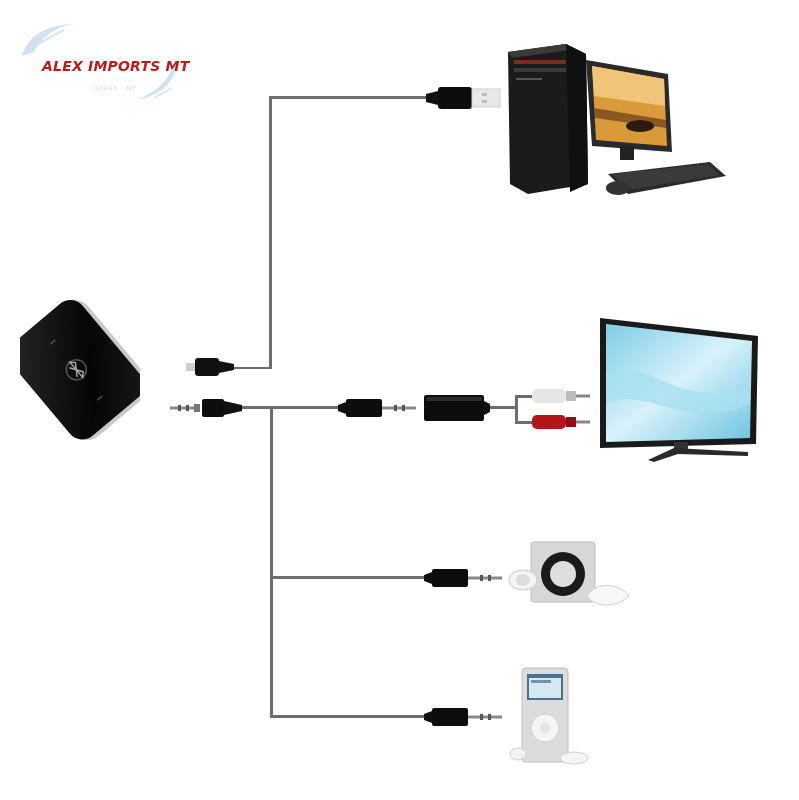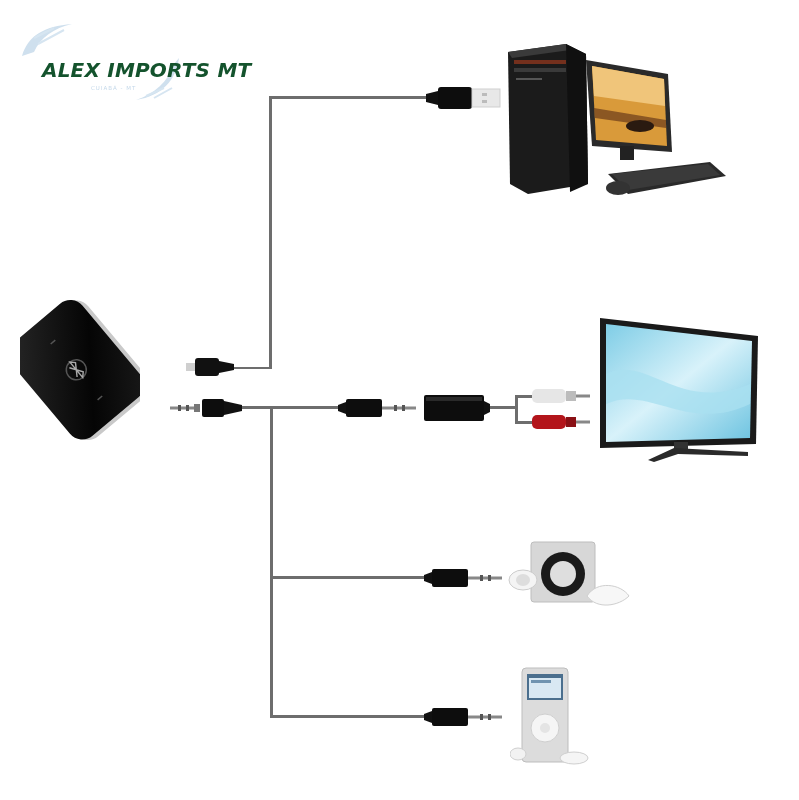--- a/index.html
+++ b/index.html
@@ -1,20 +1,20 @@
 <!DOCTYPE html>
 <html><head>
   <meta charset="utf-8">
   <style>
     html, body { margin: 0; padding: 0; background: #ffffff; }
     body { width: 799px; height: 800px; position: relative; overflow: hidden; font-family: "Liberation Sans", sans-serif; }
     .abs { position: absolute; }
     .wire { position: absolute; background: #6d6d6d; }
     .watermark { left: 14px; top: 18px; width: 175px; height: 84px; }
-    .wm-title { position: absolute; left: 28px; top: 40px; font-family: "DejaVu Sans", sans-serif; font-weight: bold; font-style: italic; font-size: 20px; color: #14532d; letter-spacing: 0.2px; white-space: nowrap; }
+    .wm-title { position: absolute; left: 28px; top: 40px; font-family: "DejaVu Sans", sans-serif; font-weight: bold; font-style: italic; font-size: 14px; color: #b91c1c; letter-spacing: 0.2px; white-space: nowrap; }
     .wm-sub { position: absolute; left: 77px; top: 67px; font-family: "DejaVu Sans", sans-serif; font-size: 5.5px; color: #c5d9ea; letter-spacing: 1px; white-space: nowrap; }
   </style>
 </head>
 <body>
 
 <div class="abs watermark">
   <svg class="abs" style="left:0;top:0" width="175" height="84" viewBox="0 0 175 84">
     <path d="M8 38 C 14 18, 30 8, 58 6 C 40 10, 26 20, 20 34 Z" fill="#cfe0ee"></path>
     <path d="M20 20 L 40 10 M 24 26 L 50 12" stroke="#d6e5f1" stroke-width="2" fill="none"></path>
     <path d="M165 40 C 162 62, 148 78, 122 82 C 140 76, 154 64, 160 46 Z" fill="#cfe0ee"></path>

